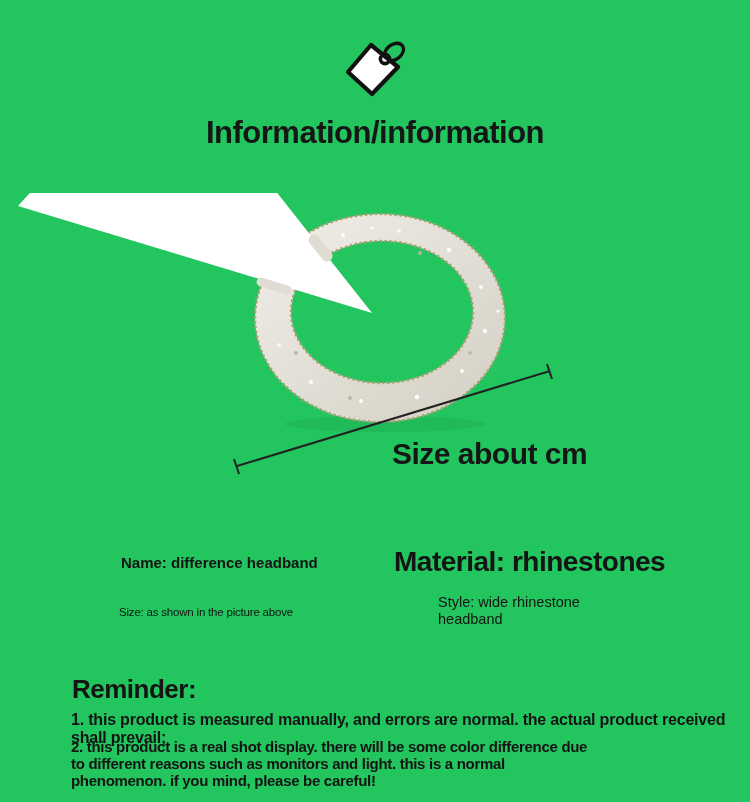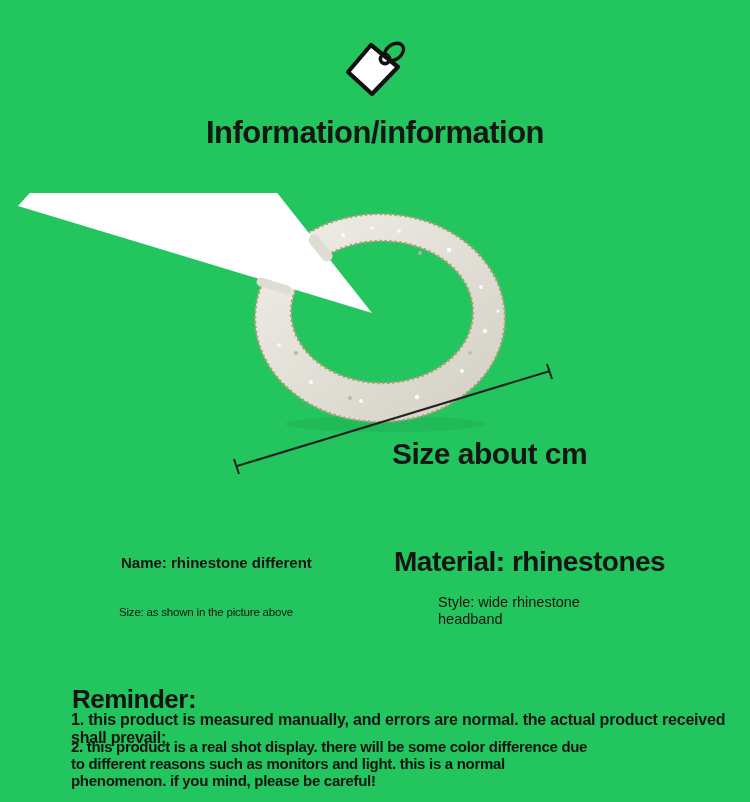--- a/index.html
+++ b/index.html
@@ -22,21 +22,21 @@
   }
   
   .spec-name{left:121px;top:554px;font-size:15px;font-weight:700;}
   .spec-material{left:394px;top:546px;font-size:28px;font-weight:700;letter-spacing:-0.5px;}
   .spec-size{left:119px;top:606px;font-size:11.5px;font-weight:400;letter-spacing:-0.2px;}
   .spec-style{
     left:438px;top:594px;width:200px;font-size:14.5px;font-weight:400;
     text-align:left;white-space:pre-line;line-height:1.18;
   }
   
-  .reminder-heading{left:72px;top:674px;font-size:26px;font-weight:700;letter-spacing:-0.5px;margin-top:10px;}
+  .reminder-heading{left:72px;top:674px;font-size:26px;font-weight:700;letter-spacing:-0.5px;}
   .reminder-item-1{left:71px;top:711px;width:660px;font-size:16px;font-weight:700;letter-spacing:-0.2px;}
   .reminder-item-2{
     left:71px;top:738px;width:650px;font-size:15px;font-weight:700;
     letter-spacing:-0.3px;line-height:1.14;white-space:pre-line;
   }
 </style>
 </head>
 <body>
 
 <div class="page">
@@ -100,21 +100,21 @@
 
     <g stroke="#222222" stroke-width="2">
       <line x1="237" y1="273" x2="550" y2="178"></line>
       <line x1="234" y1="266" x2="239" y2="281"></line>
       <line x1="547" y1="171" x2="552" y2="186"></line>
     </g>
   </svg>
 
   <div class="abs width-label">Size about cm</div>
 
-  <div class="abs spec-name">Name: rhinestone different</div>
+  <div class="abs spec-name">Name: difference headband</div>
   <div class="abs spec-material">Material: rhinestones</div>
   <div class="abs spec-size">Size: as shown in the picture above</div>
   <div class="abs spec-style">Style: wide rhinestone
 headband</div>
 
   <div class="abs reminder-heading">Reminder:</div>
   <div class="abs reminder-item-1">1. this product is measured manually, and errors are normal. the actual product received shall prevail;</div>
   <div class="abs reminder-item-2">2. this product is a real shot display. there will be some color difference due
 to different reasons such as monitors and light. this is a normal
 phenomenon. if you mind, please be careful!</div>

